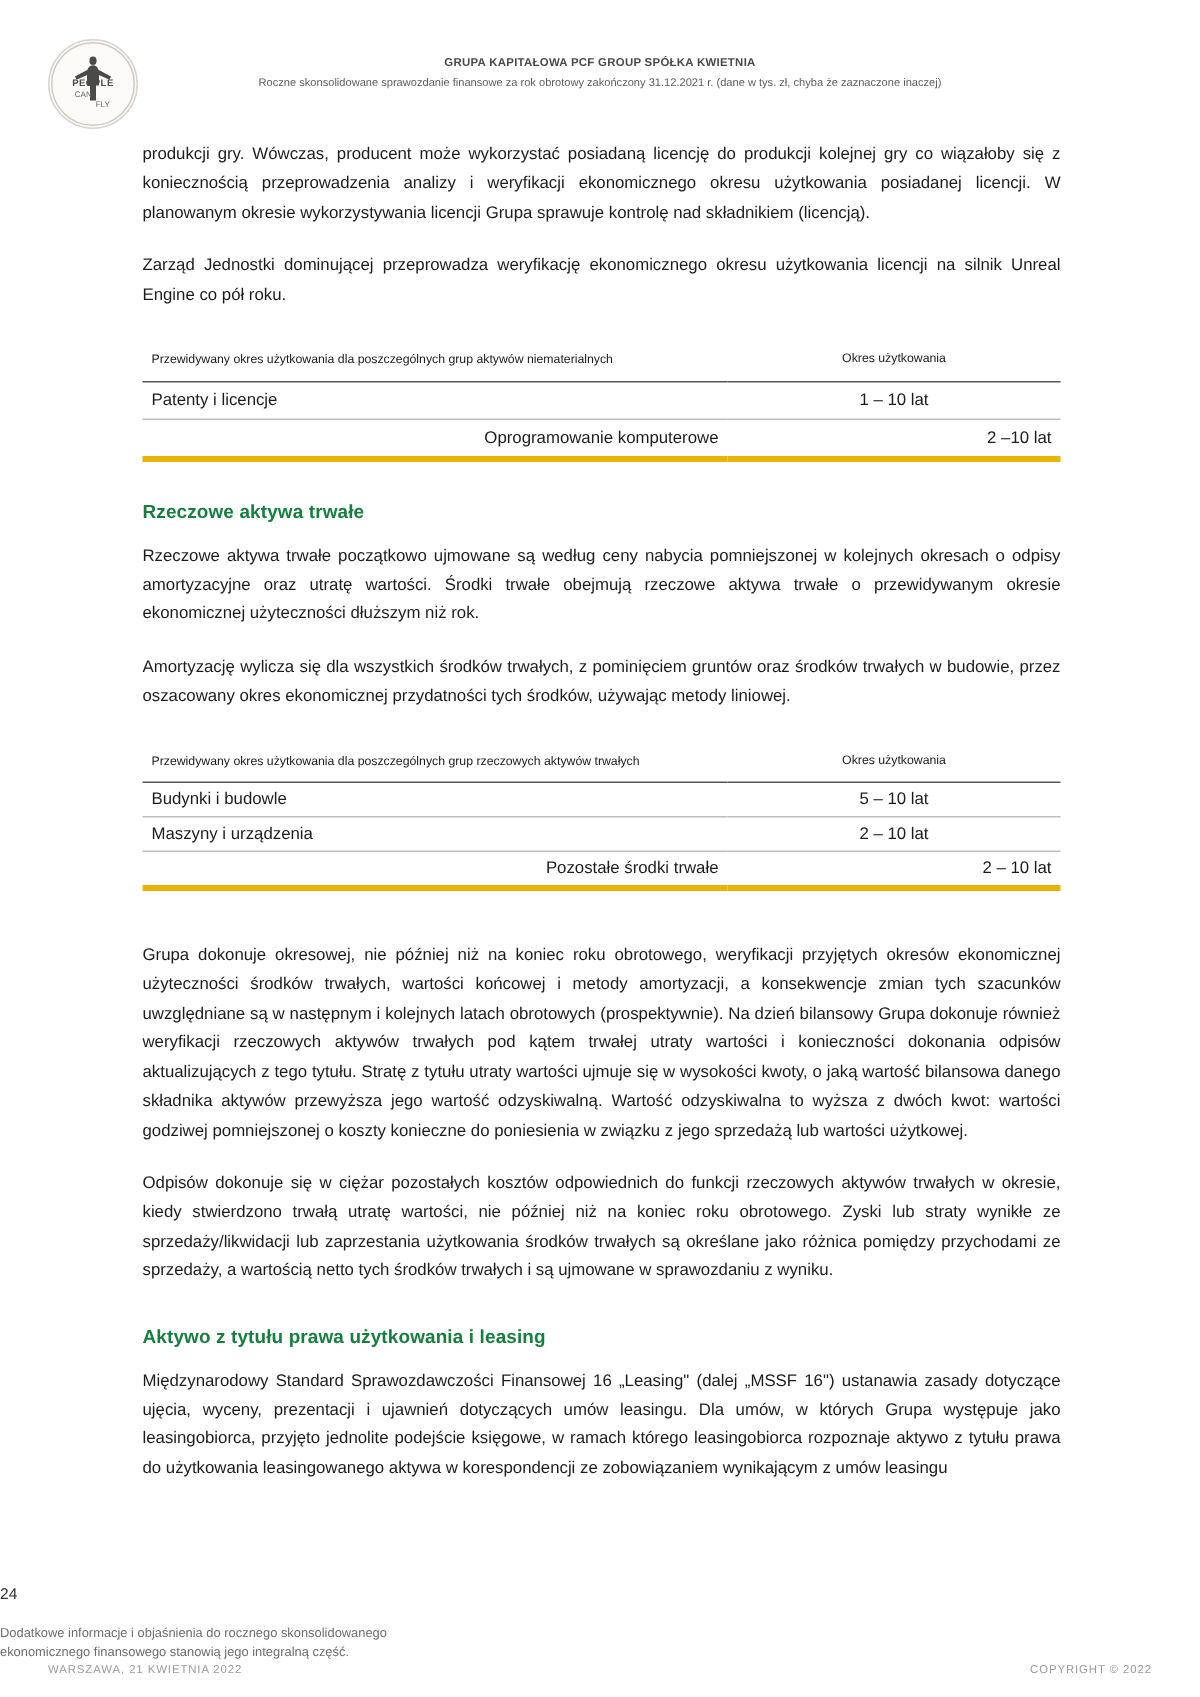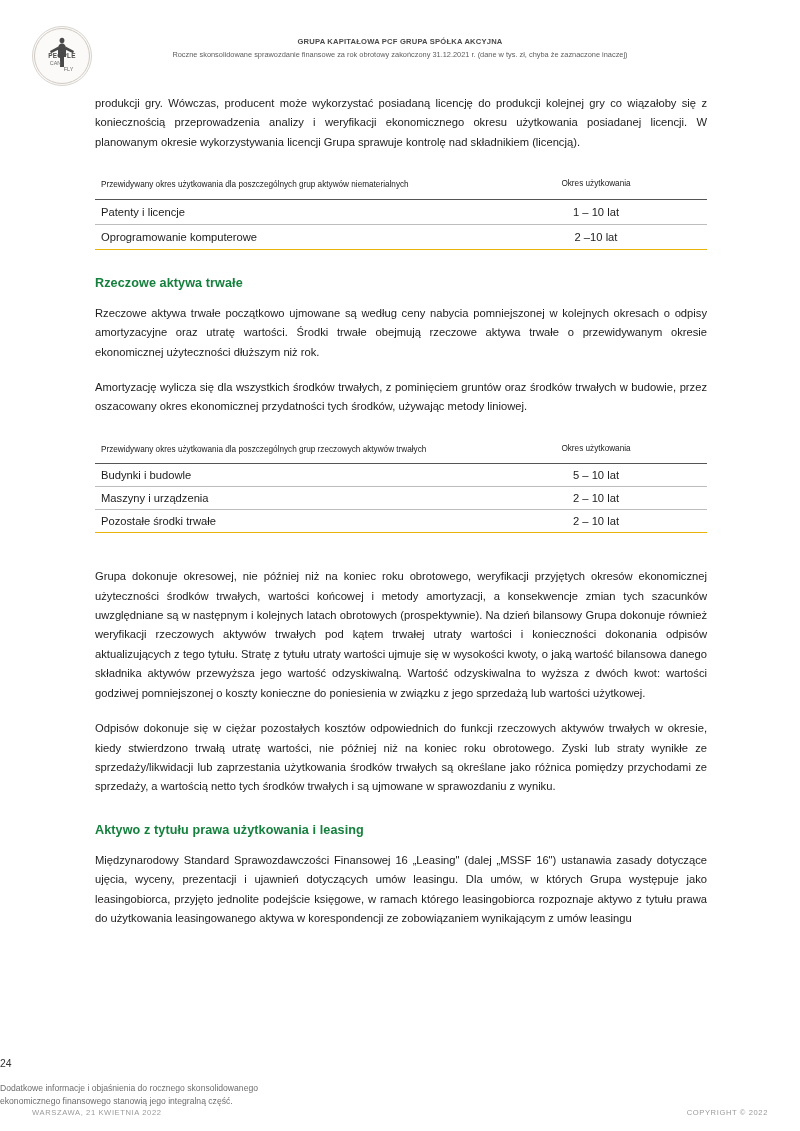--- a/index.html
+++ b/index.html
@@ -110,21 +110,22 @@
     text-align: center;
     padding-bottom: 9px;
   }
   table.amort tbody td {
     padding: 6px 6px;
     border-bottom: 1px solid #bdbdbd;
     font-size: 11.2px;
     color: #1c1c1c;
   }
   table.amort tbody tr:last-child td {
-    border-bottom: 1px solid #eab308;
+    border-bottom: 4px solid #eab308;
+    text-align: right;
   }
   table.amort tbody td.val {
     text-align: center;
     width: 210px;
   }
   table.amort.tight tbody td {
     padding: 5px 6px;
     margin-left: 28px;
   }
 
@@ -181,28 +182,29 @@
           <path d="M29 16.5 C26.2 16.5 25 19 25 22 L25 30 L27 30 L27 40 L31 40 L31 30 L33 30 L33 22 C33 19 31.8 16.5 29 16.5 Z"></path>
           <path d="M25.4 19.5 L17 24 L18 26.2 L25.8 22.6 Z"></path>
           <path d="M32.6 19.5 L41 24 L40 26.2 L32.2 22.6 Z"></path>
         </g>
         <text x="29" y="30.5" font-family="Liberation Sans, sans-serif" font-size="6.4" font-weight="bold" fill="#4a4a4a" text-anchor="middle" letter-spacing="0.3">PEOPLE</text>
         <text x="22.5" y="37.5" font-family="Liberation Sans, sans-serif" font-size="5.4" fill="#6a6a6a" text-anchor="middle">CAN</text>
         <text x="35.5" y="44" font-family="Liberation Sans, sans-serif" font-size="5.4" fill="#6a6a6a" text-anchor="middle">FLY</text>
       </svg>
     </div>
     <div class="header-text">
-      <div class="header-title">GRUPA KAPITAŁOWA PCF GRUPA SPÓŁKA AKCYJNA</div>
+      <div class="header-title">GRUPA KAPITAŁOWA PCF GROUP SPÓŁKA KWIETNIA</div>
       <div class="header-sub">Roczne skonsolidowane sprawozdanie finansowe za rok obrotowy zakończony 31.12.2021 r. (dane w tys. zł, chyba że zaznaczone inaczej)</div>
     </div>
   </div>
 
   <div class="content">
 
     <p class="para">produkcji gry. Wówczas, producent może wykorzystać posiadaną licencję do produkcji kolejnej gry co wiązałoby się z koniecznością przeprowadzenia analizy i weryfikacji ekonomicznego okresu użytkowania posiadanej licencji. W planowanym okresie wykorzystywania licencji Grupa sprawuje kontrolę nad składnikiem (licencją).</p>
+    <p class="para">Zarząd Jednostki dominującej przeprowadza weryfikację ekonomicznego okresu użytkowania licencji na silnik Unreal Engine co pół roku.</p>
 
     <table class="amort">
       <thead>
         <tr>
           <th>Przewidywany okres użytkowania dla poszczególnych grup aktywów niematerialnych</th>
           <th class="col-right">Okres użytkowania</th>
         </tr>
       </thead>
       <tbody>
         <tr>

